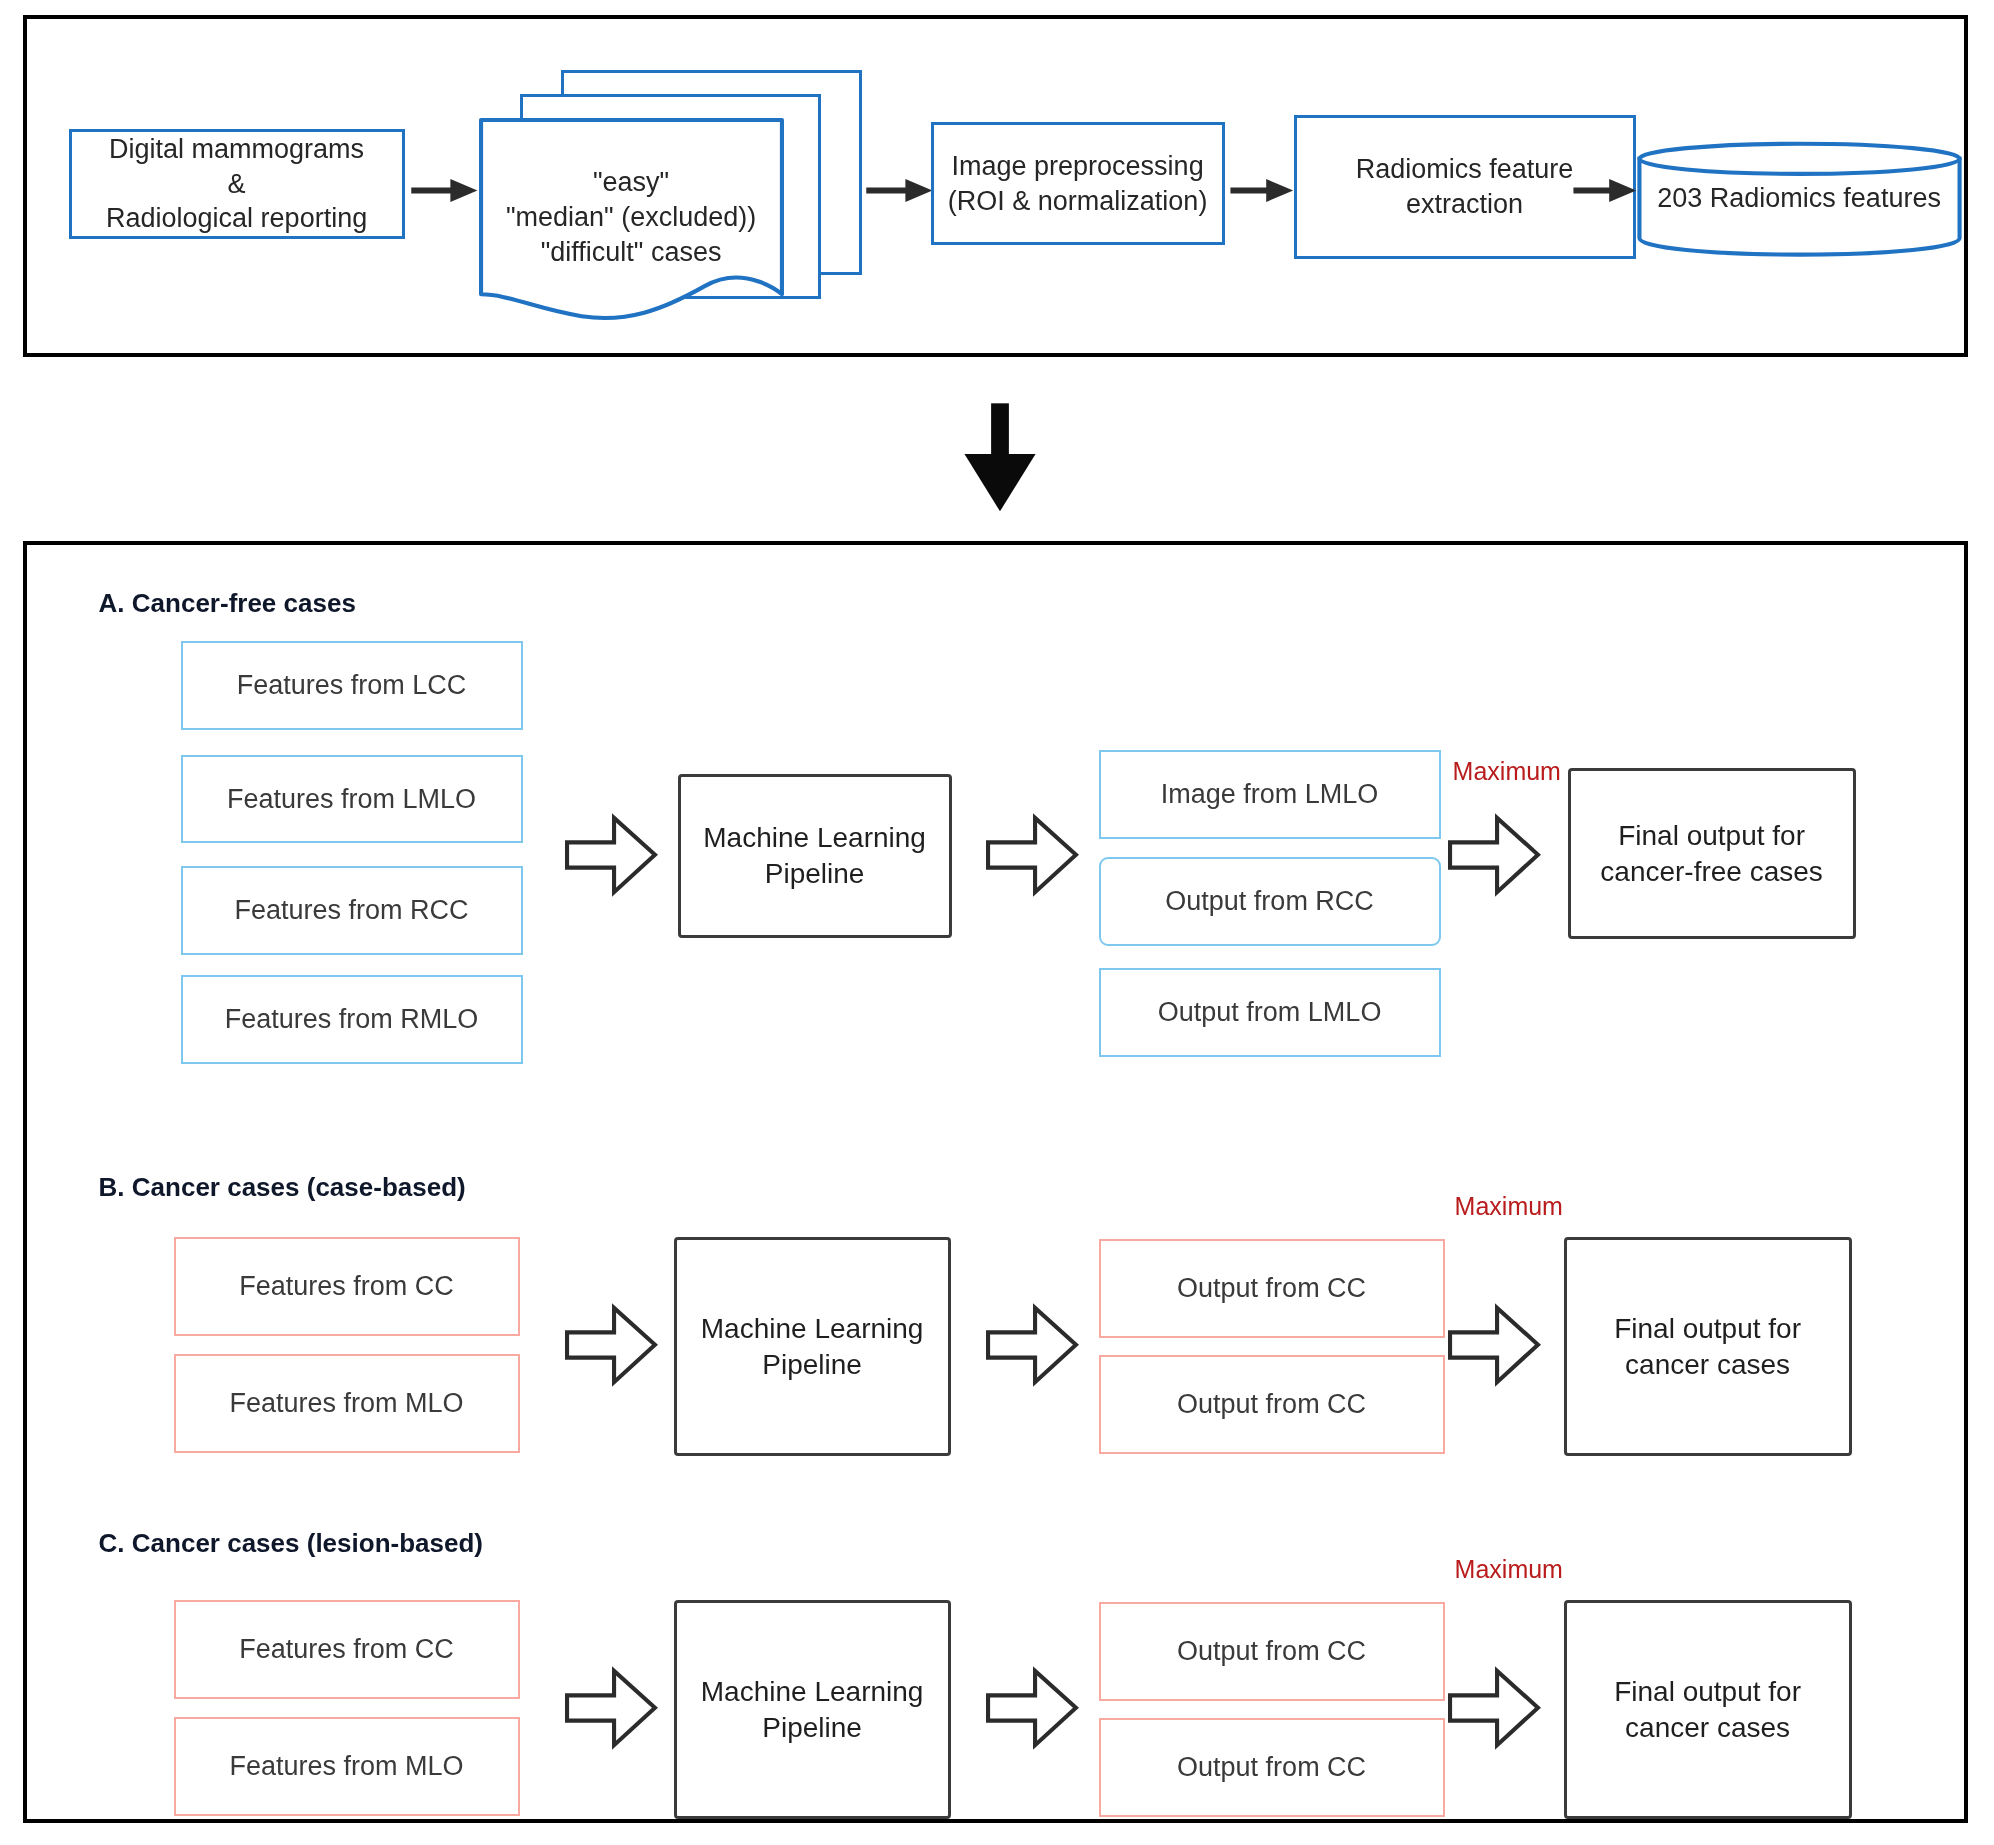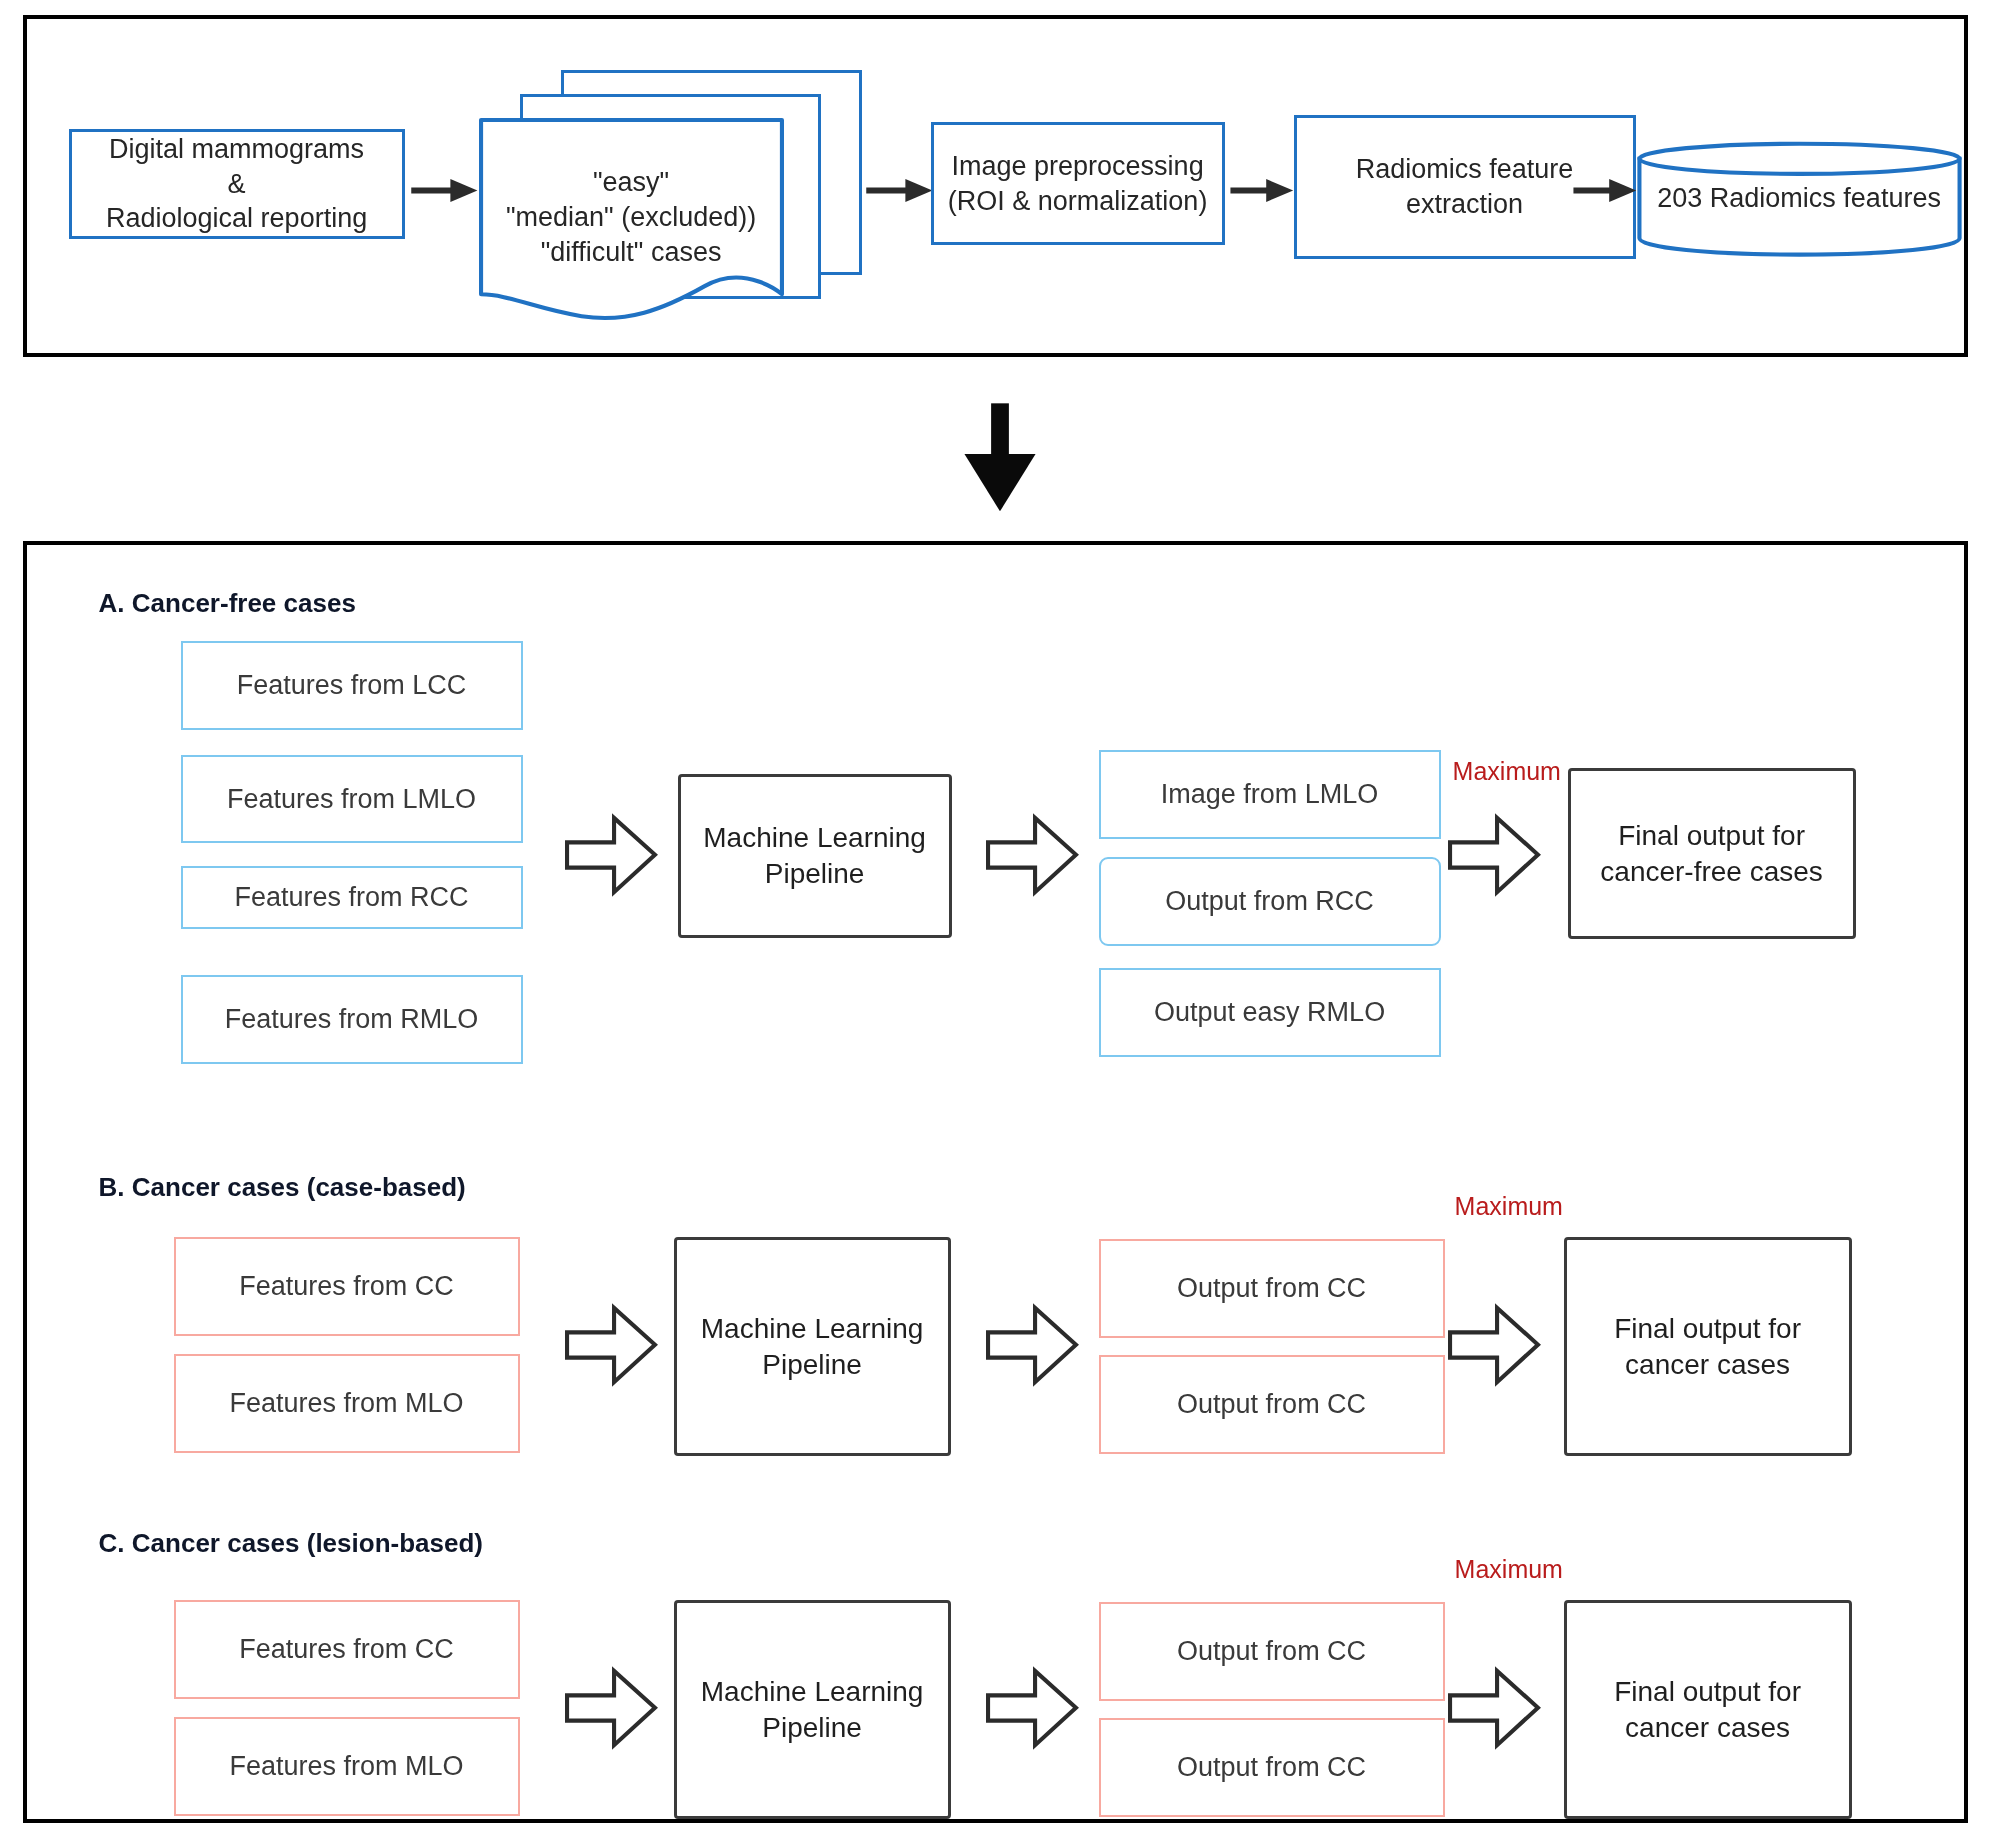--- a/index.html
+++ b/index.html
@@ -188,41 +188,41 @@
     <polygon points="8,74 112,74 60,158" fill="#0a0a0a"></polygon>
   </svg>
 </div>
 
 <div class="panel" id="panel-bottom">
 
   <div class="section-title" style="left:72px; top:43px;">A. Cancer-free cases</div>
 
   <div class="node box-lightblue" style="left:154px; top:96px; width:342px; height:89px;">Features from LCC</div>
   <div class="node box-lightblue" style="left:154px; top:210px; width:342px; height:88px;">Features from LMLO</div>
-  <div class="node box-lightblue" style="left:154px; top:321px; width:342px; height:63px;">Features from RCC</div>
+  <div class="node box-lightblue" style="left:154px; top:321px; width:342px; height:89px;">Features from RCC</div>
   <div class="node box-lightblue" style="left:154px; top:430px; width:342px; height:89px;">Features from RMLO</div>
 
   <div class="arrow-hollow" style="left:538px; top:267px; width:92px; height:86px;">
     <svg width="92" height="86" viewBox="0 0 135 125">
       <polygon points="3,44 72,44 72,8 132,62 72,117 72,81 3,81" fill="#ffffff" stroke="#2b2b2b" stroke-width="6" stroke-linejoin="miter"></polygon>
     </svg>
   </div>
 
   <div class="node box-round" style="left:651px; top:229px; width:274px; height:164px;">Machine Learning
 Pipeline</div>
 
   <div class="arrow-hollow" style="left:959px; top:267px; width:92px; height:86px;">
     <svg width="92" height="86" viewBox="0 0 135 125">
       <polygon points="3,44 72,44 72,8 132,62 72,117 72,81 3,81" fill="#ffffff" stroke="#2b2b2b" stroke-width="6" stroke-linejoin="miter"></polygon>
     </svg>
   </div>
 
   <div class="node box-lightblue" style="left:1072px; top:205px; width:342px; height:89px;">Image from LMLO</div>
   <div class="node box-lightblue" style="left:1072px; top:312px; width:342px; height:89px;border-radius:9px;">Output from RCC</div>
-  <div class="node box-lightblue" style="left:1072px; top:423px; width:342px; height:89px;">Output easy RMLO</div>
+  <div class="node box-lightblue" style="left:1072px; top:423px; width:342px; height:89px;">Output from LMLO</div>
 
   <div class="max-label" style="left:1426px; top:212px;">Maximum</div>
 
   <div class="arrow-hollow" style="left:1421px; top:267px; width:92px; height:86px;">
     <svg width="92" height="86" viewBox="0 0 135 125">
       <polygon points="3,44 72,44 72,8 132,62 72,117 72,81 3,81" fill="#ffffff" stroke="#2b2b2b" stroke-width="6" stroke-linejoin="miter"></polygon>
     </svg>
   </div>
 
   <div class="node box-round" style="left:1541px; top:223px; width:288px; height:171px;">Final output for

